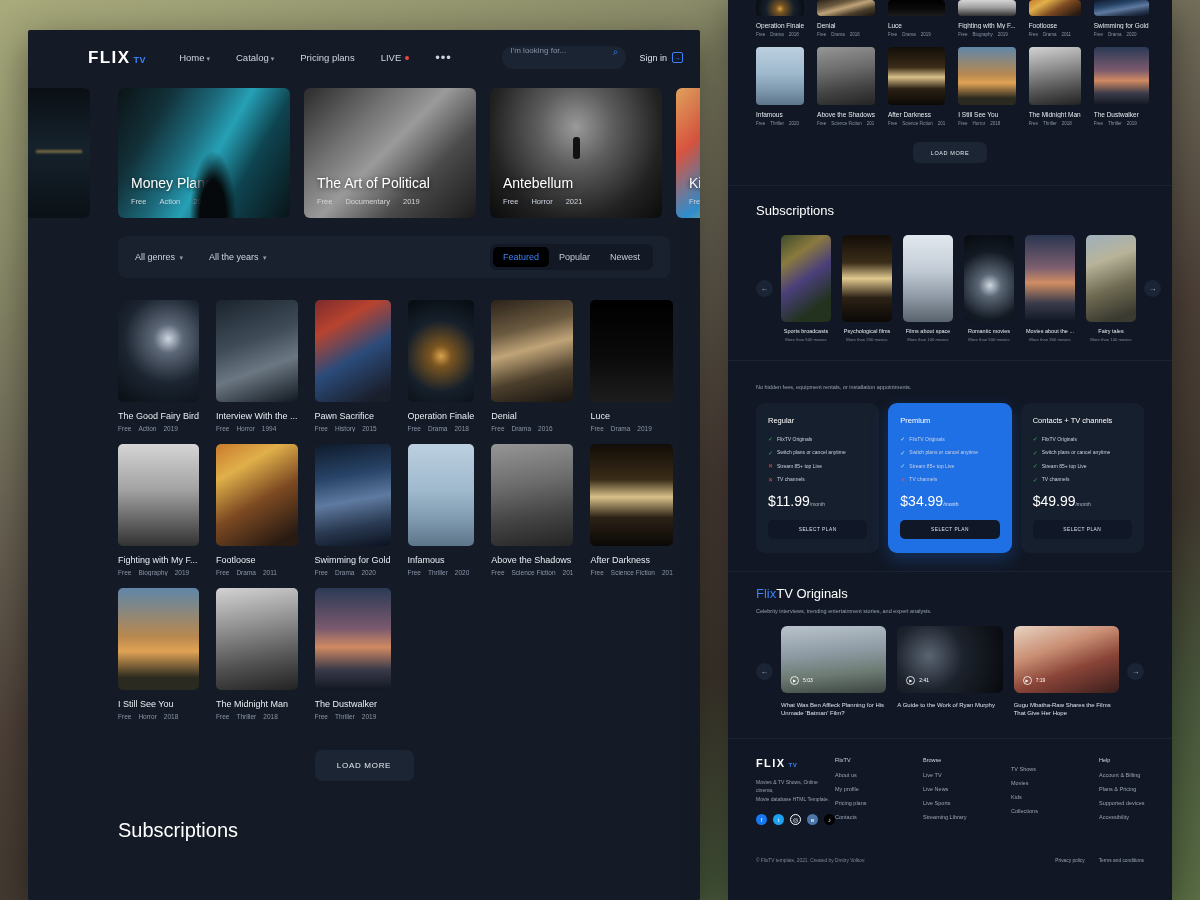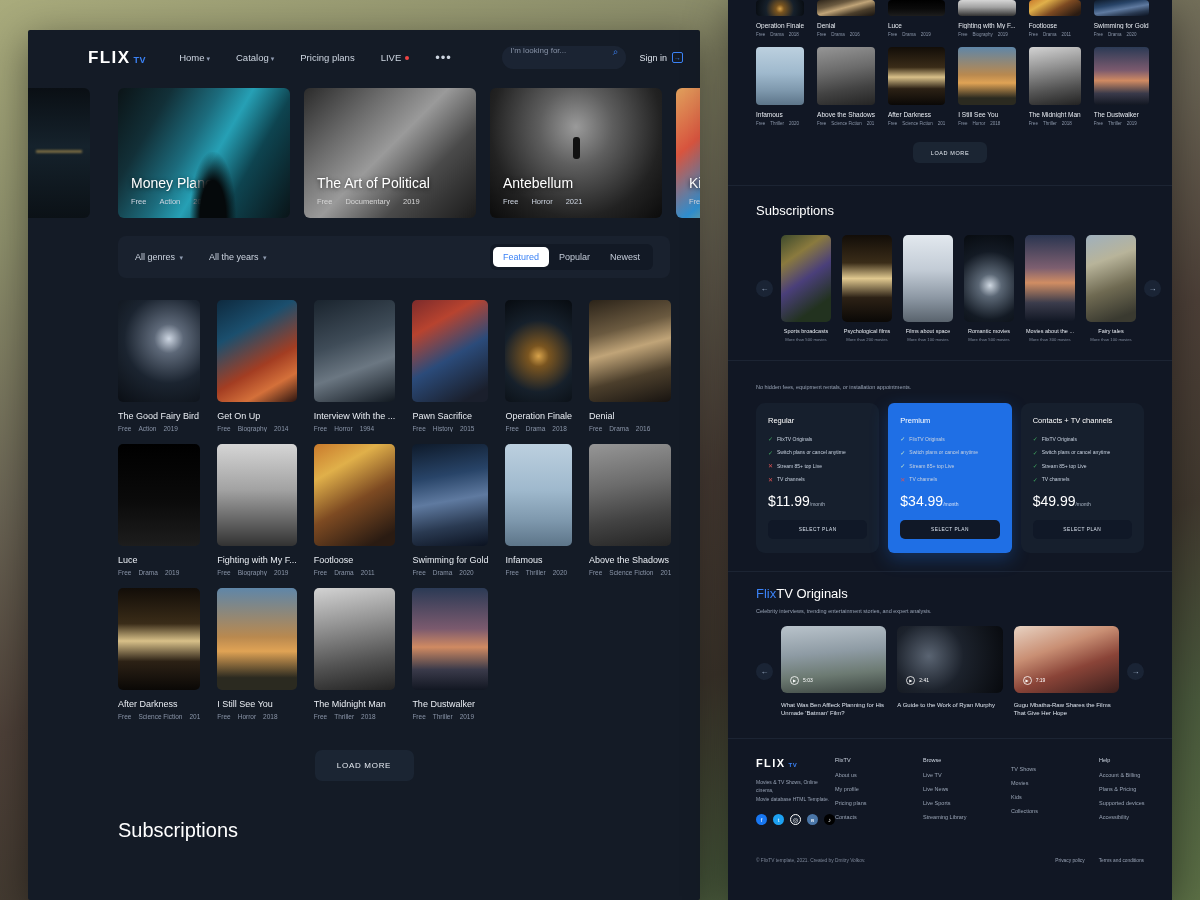--- a/index.html
+++ b/index.html
@@ -54,21 +54,21 @@
   .a-ante:after{content:"";position:absolute;left:48%;top:38%;width:7px;height:22px;background:#111;border-radius:3px;}
   .a-kids { background: linear-gradient(140deg,#e0a15d 0%,#d9553f 25%,#2f8fd0 50%,#e8cf53 72%,#c8472f 100%);}
   .a-peek { background: linear-gradient(180deg,#0a0f14 0%,#15222c 45%,#0b1116 100%);}
   .a-peek:after{content:"";position:absolute;left:8px;top:48%;width:46px;height:3px;background:#d9b25a;opacity:.5;filter:blur(1px);}
 
   
   .filters { margin:18px 30px 0 90px; background:#19212e; border-radius:8px; height:42px; display:flex; align-items:center; padding:0 17px; }
   .fsel { color:#cbd3df; font-size:9px; margin-right:26px; cursor:pointer;}
   .tabs { margin-left:auto; background:#121925; border-radius:6px; display:flex; padding:3px; }
   .tab { font-size:9px; color:#c3cbd8; padding:5px 10px; border-radius:5px; }
-  .tab.on { color:#3b82f6; background:#ffffff; }
+  .tab.on { color:#3b82f6; background:#000000; }
 
   
   .grid { margin:22px 30px 0 90px; display:grid; grid-template-columns:repeat(6,1fr); gap:12px 17px; }
   .card .th { height:102px; border-radius:5px; overflow:hidden; position:relative;}
   .card .n { color:#e9edf3; font-size:9px; margin-top:9px; white-space:nowrap; overflow:hidden; text-overflow:ellipsis;}
   .card .m { margin-top:4px; font-size:6.5px; color:#8a95a8; display:flex; gap:7px; white-space:nowrap; overflow:hidden;}
   .loadmore { margin:30px auto 0; width:99px; height:31px; background:#1b2533; border-radius:7px; color:#e6ebf2; font-size:8px; letter-spacing:.7px; display:flex;align-items:center;justify-content:center;}
   .sub-head-l { color:#fff; font-size:20px; margin:38px 0 0 90px; }
 
   
@@ -110,21 +110,21 @@
 
   .s1{background:linear-gradient(145deg,#3d4a2c 0%,#8a7a3e 25%,#4a3f7a 50%,#22321f 80%);}
   .s2{background:linear-gradient(180deg,#120d08 0%,#3a2c18 32%,#e0c88f 50%,#2c2115 72%,#0a0806 100%);}
   .s3{background:linear-gradient(180deg,#e2e8ee 0%,#c3ccd6 40%,#8d98a4 72%,#59636d 100%);}
   .s4{background:radial-gradient(circle at 52% 58%,#cfd8e2 0%,#5b6775 20%,#131a24 60%,#070b10 100%);}
   .s5{background:linear-gradient(180deg,#2a3550 0%,#7d5f70 38%,#d08d63 55%,#3b3c4c 78%,#101623 100%);}
   .s6{background:linear-gradient(160deg,#9fb0bd 0%,#b8b49a 30%,#6f6a52 60%,#3a3a30 90%);}
 
   .plans { display:flex; gap:9px; }
   .plan { flex:1; background:#161f2d; border-radius:9px; padding:13px 12px 14px; }
-  .plan.hl { background:#1f6fe5; box-shadow:0 6px 18px rgba(31,111,229,.3);border-radius:6px; }
+  .plan.hl { background:#1f6fe5; box-shadow:0 6px 18px rgba(31,111,229,.3); }
   .plan .pt { color:#fff; font-size:7.5px; margin-bottom:10px;}
   .plan ul { list-style:none; }
   .plan li { font-size:5px; color:#c8d2e0; margin-bottom:6.5px; display:flex; gap:4px; align-items:center;}
   .ck { color:#3fa85f; font-size:6px;}
   .plan.hl .ck{color:#bfe3c9;}
   .xm { color:#e05252; font-size:6px;}
   .plan .price { color:#fff; font-size:14px; margin:10px 0 11px; font-weight:400;}
   .plan .price small { font-size:5px; color:#aab6c6;}
   .plan.hl .price small{color:#d6e4fa;}
   .selplan { height:19px; background:#101827; border-radius:5px; color:#dbe3ee; font-size:4.8px; letter-spacing:.5px; display:flex;align-items:center;justify-content:center;}
@@ -230,29 +230,20 @@
   </div>
 
   <div class="grid" id="left-grid">
       <div class="card">
         <div class="th g1"></div>
     <div class="n">The Good Fairy Bird</div>
     <div class="m">
       <span>Free</span>
       <span>Action</span>
       <span>2019</span>
-    </div>
-      </div>
-      <div class="card">
-        <div class="th g4"></div>
-    <div class="n">Get On Up</div>
-    <div class="m">
-      <span>Free</span>
-      <span>Biography</span>
-      <span>2014</span>
     </div>
       </div>
       <div class="card">
         <div class="th g5"></div>
     <div class="n">Interview With the ...</div>
     <div class="m">
       <span>Free</span>
       <span>Horror</span>
       <span>1994</span>
     </div>

